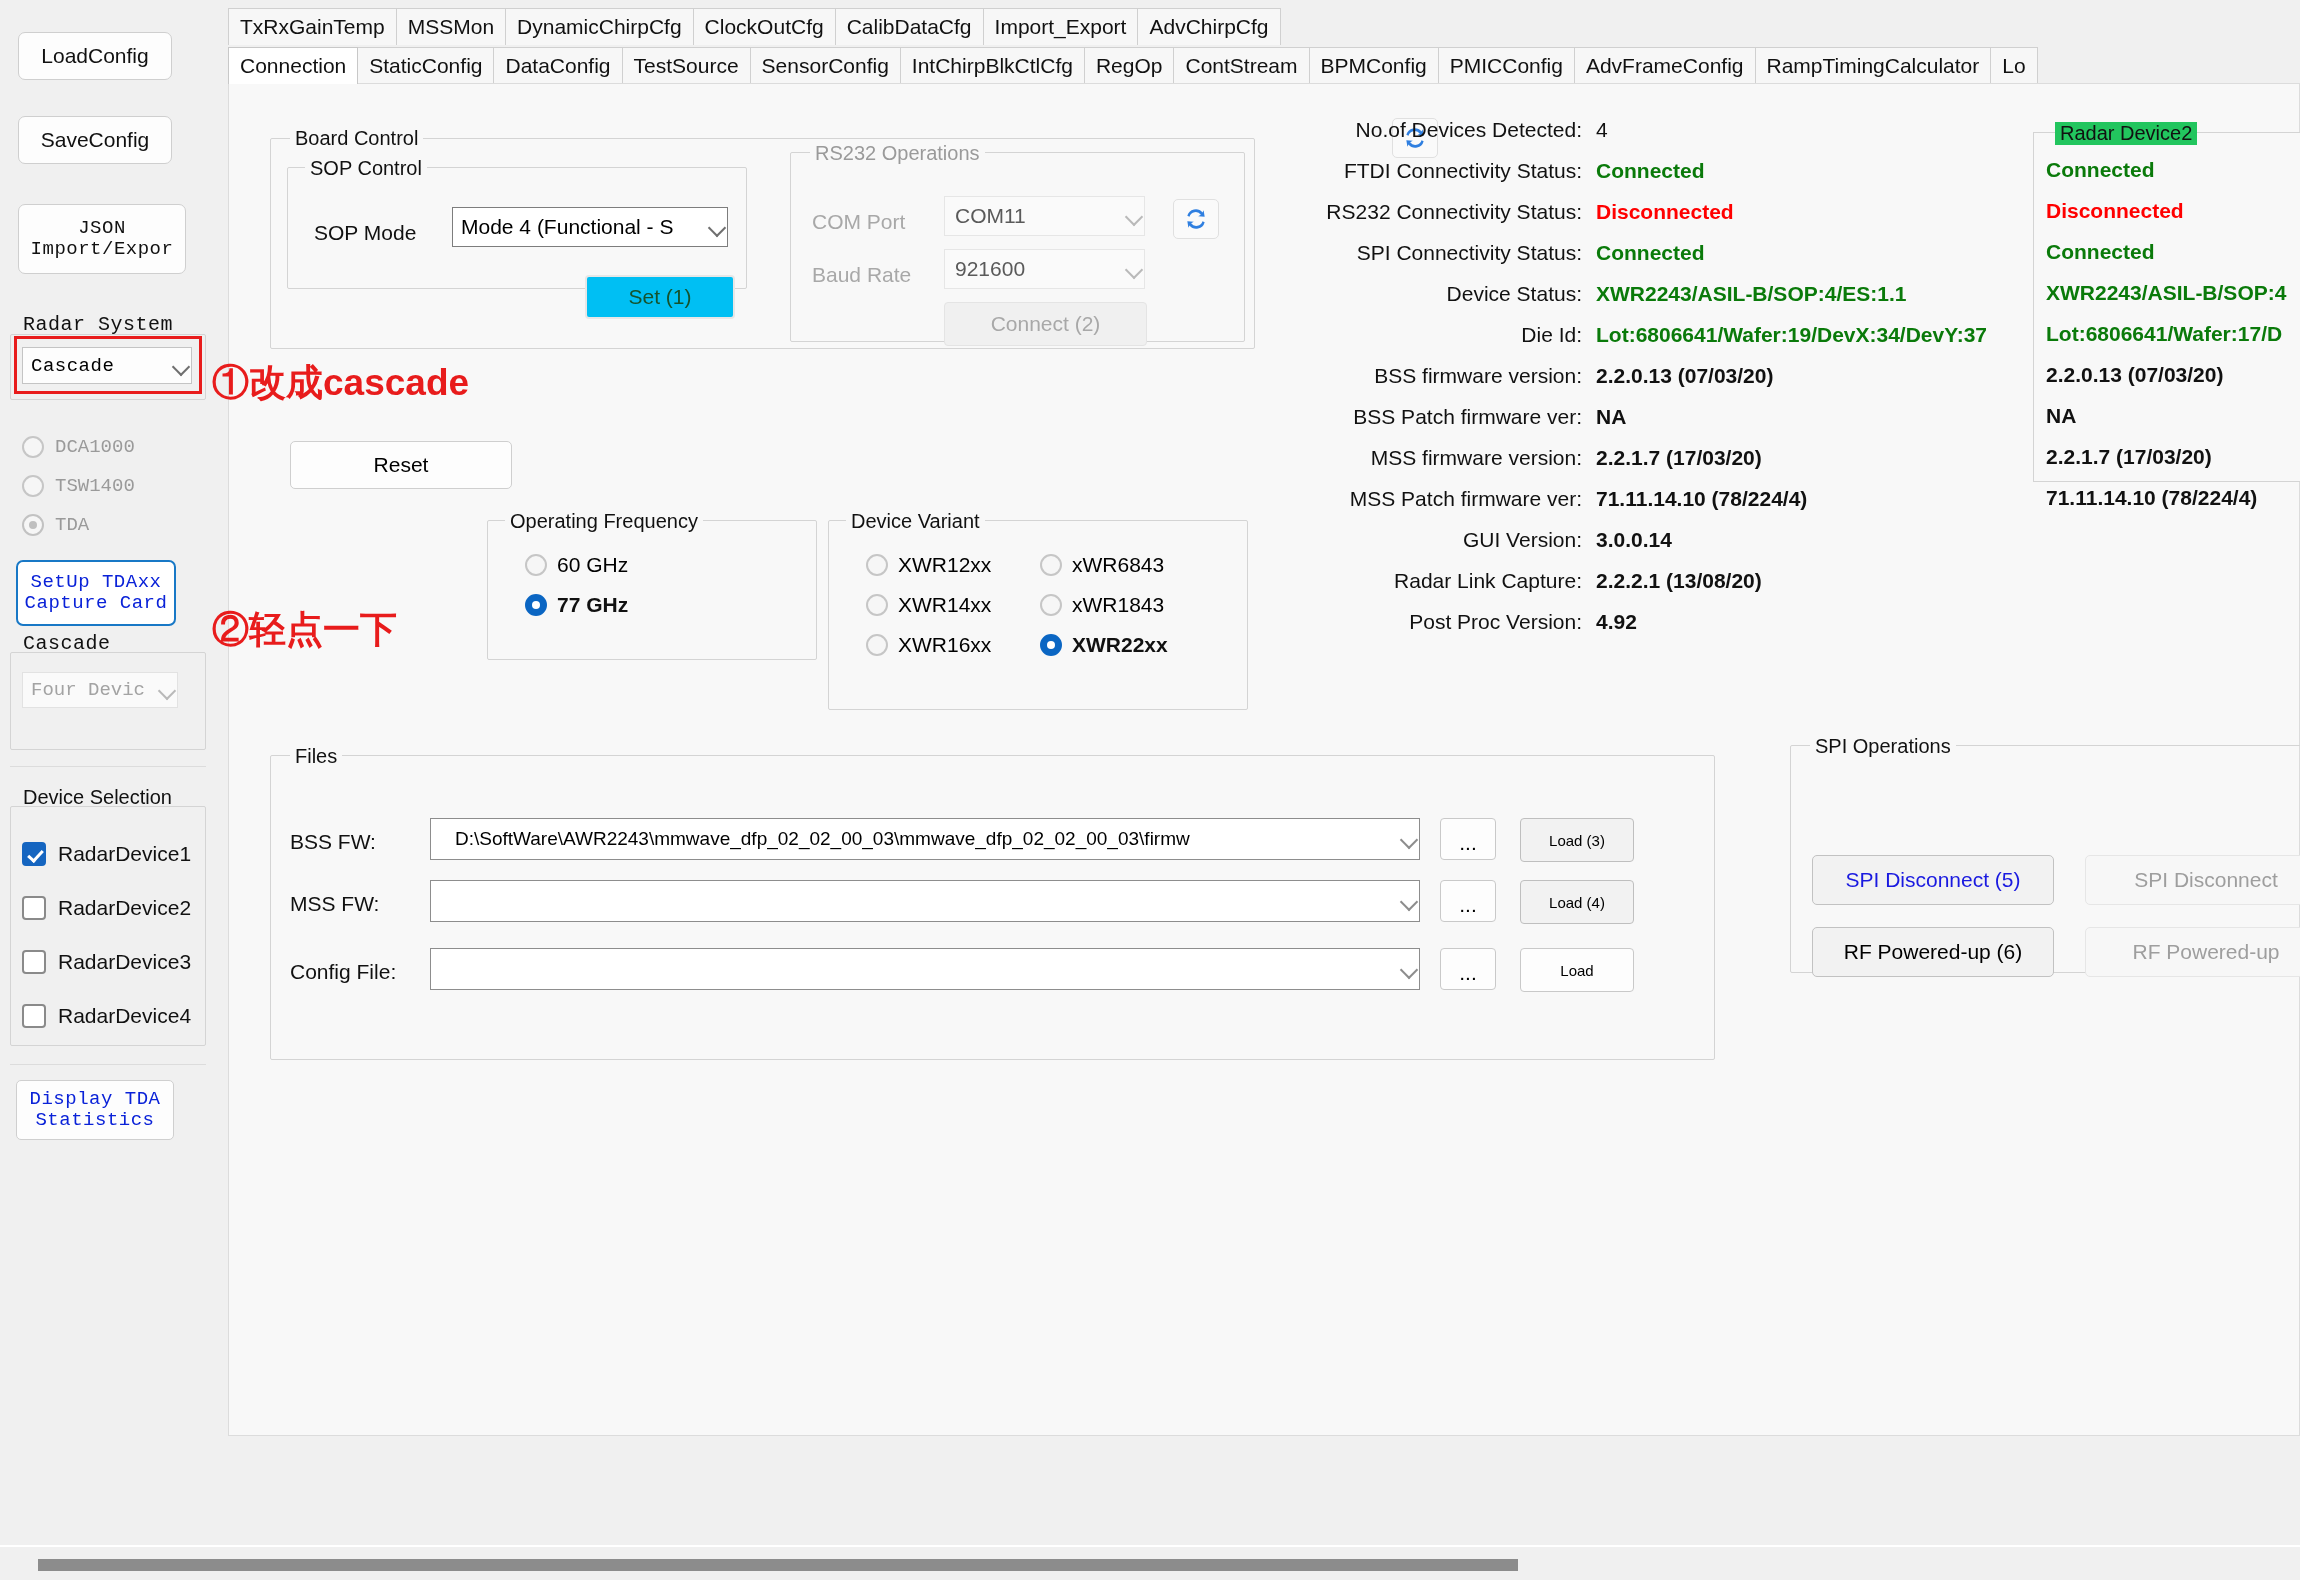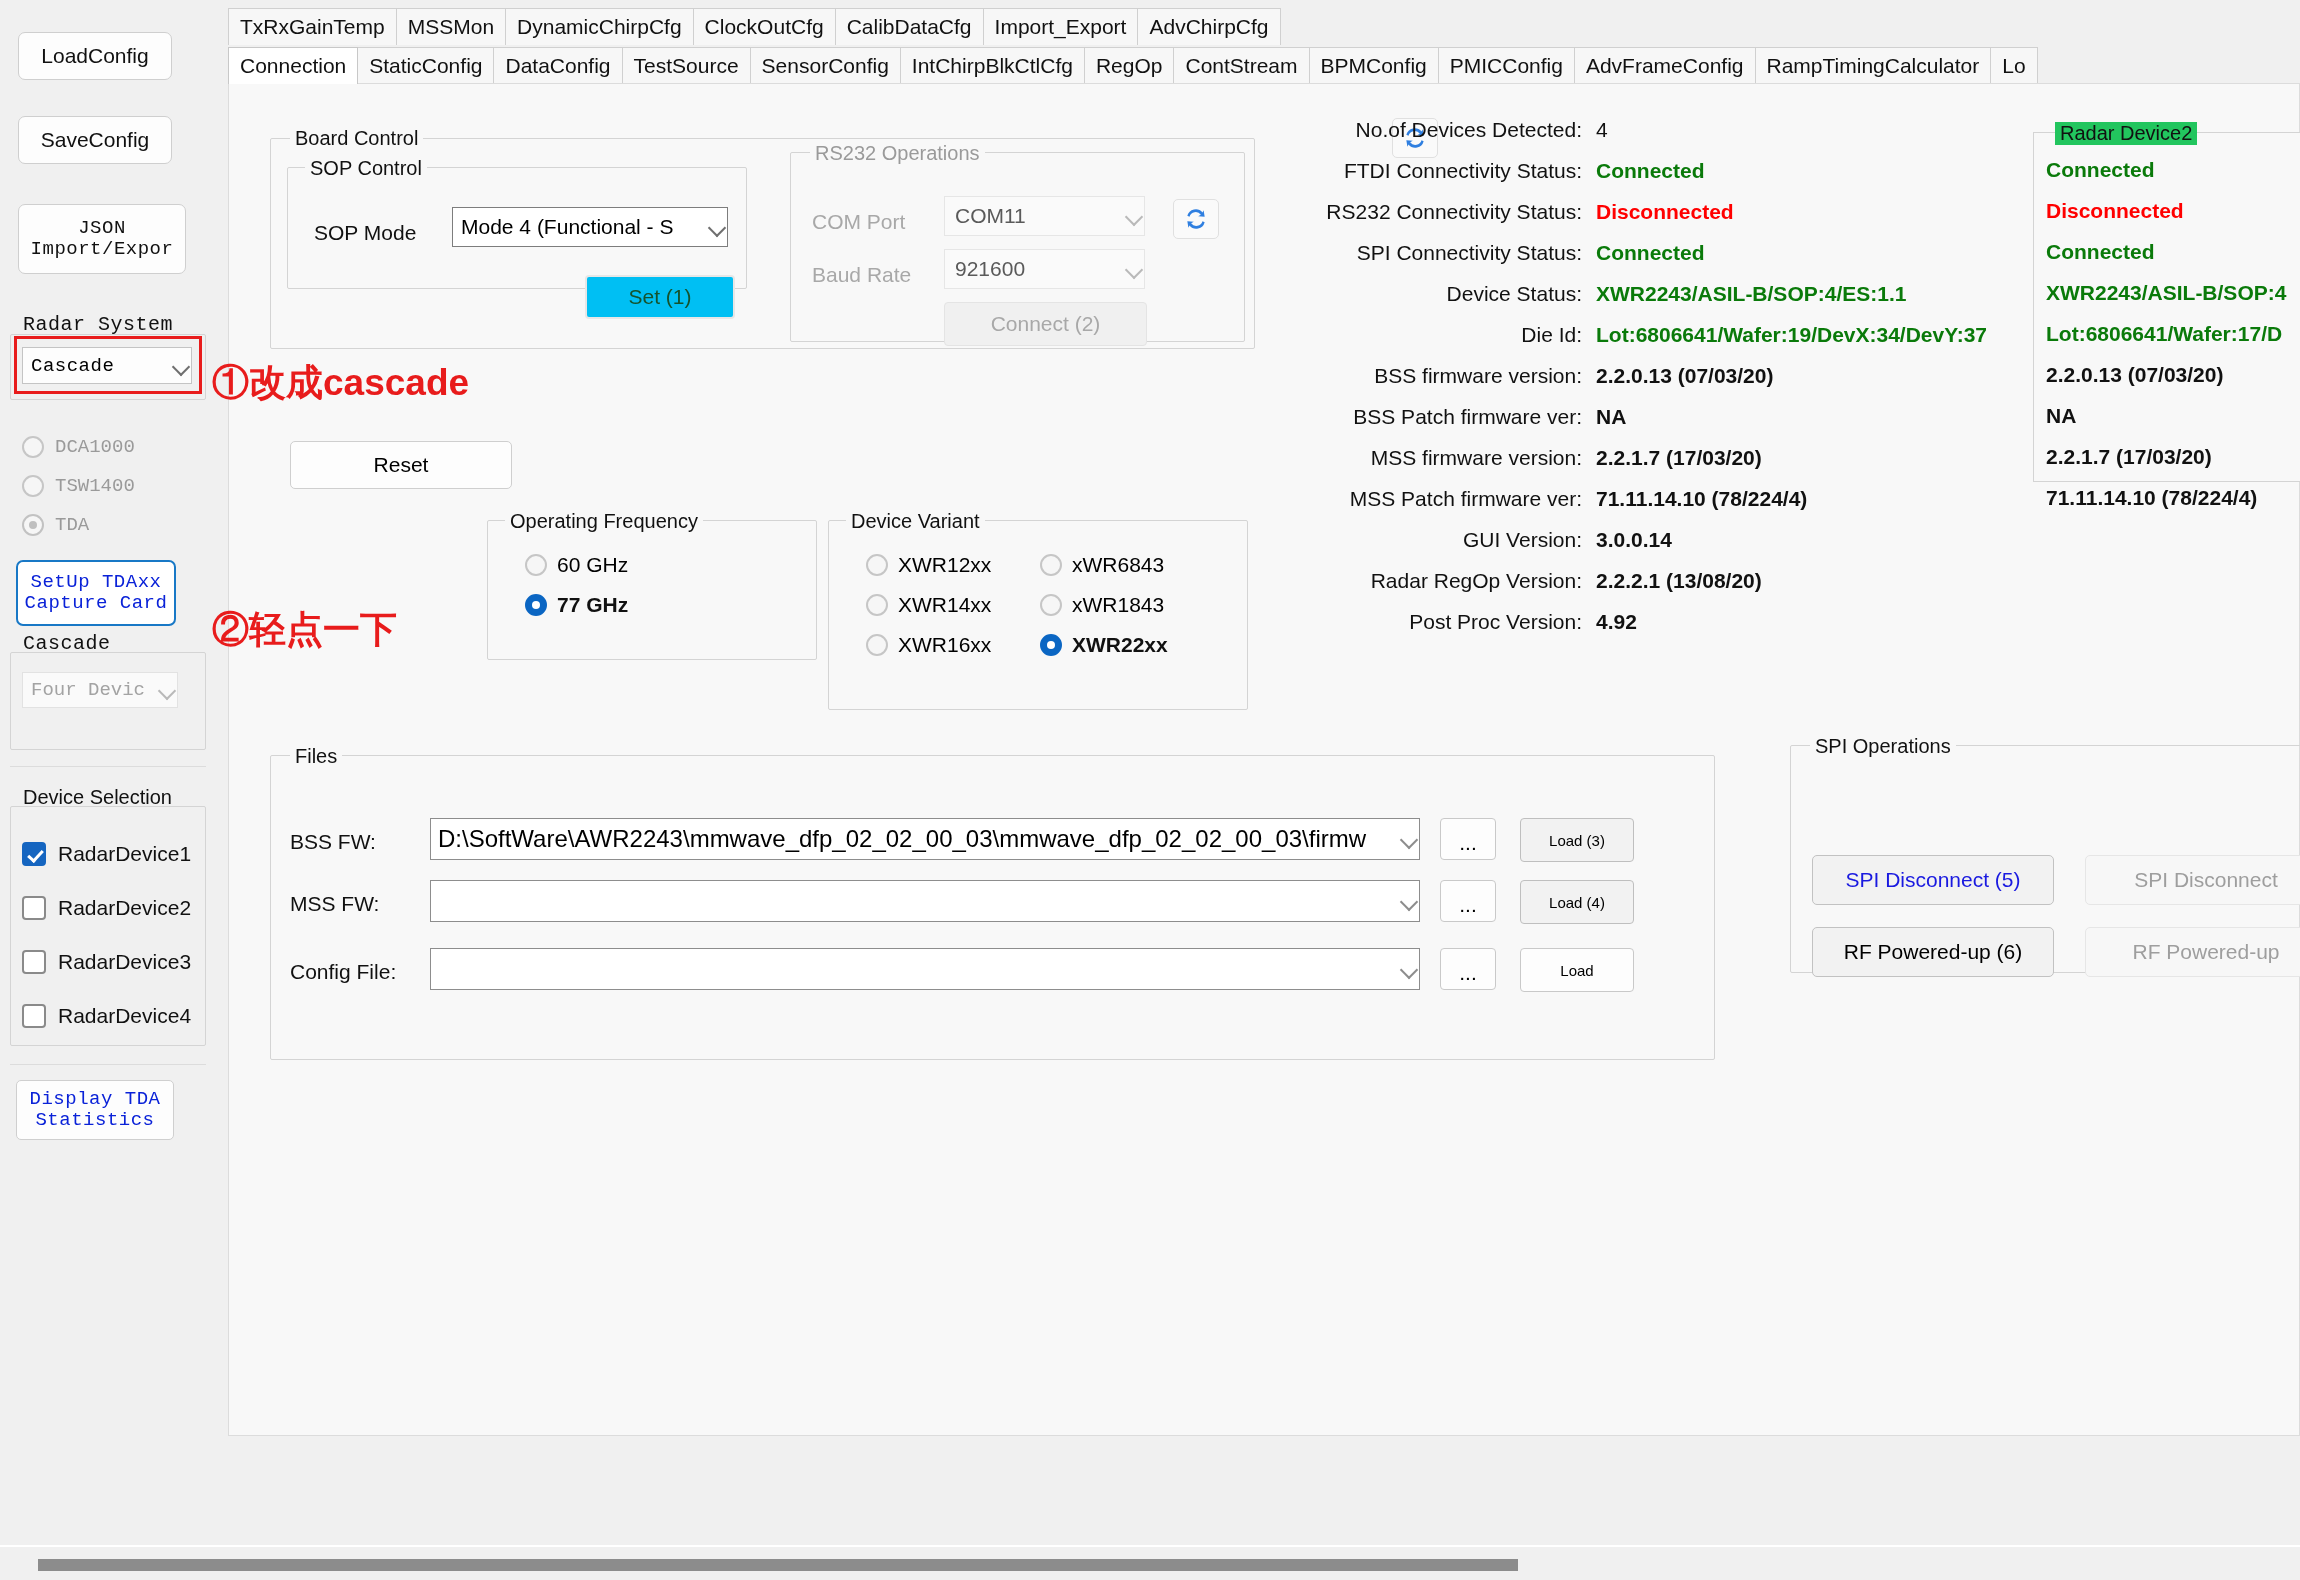--- a/index.html
+++ b/index.html
@@ -194,21 +194,21 @@
   #v16{left:866px;top:633px;}
   #v68{left:1040px;top:553px;}
   #v18{left:1040px;top:593px;}
   #v22{left:1040px;top:633px;}
   
   #filesBox{left:270px;top:755px;width:1445px;height:305px;}
   #filesLabel{left:290px;top:745px;}
   .filelbl{position:absolute;font-size:21px;color:#111;}
   .fileinput{
     position:absolute;background:#fff;border:1px solid #8d8d8d;box-sizing:border-box;
-    height:42px;display:flex;align-items:center;padding-left:7px;font-size:24px;
+    height:42px;display:flex;align-items:center;padding-left:24px;font-size:19px;
     overflow:hidden;white-space:nowrap;
   }
   .dotsbtn{
     position:absolute;width:56px;height:42px;background:#fdfdfd;border:1px solid #c9c9c9;
     border-radius:4px;display:flex;align-items:flex-end;justify-content:center;
     font-size:21px;padding-bottom:4px;box-sizing:border-box;
   }
   .loadbtn{
     position:absolute;width:112px;height:42px;background:#f2f2f2;border:1px solid #bfbfbf;
     border-radius:4px;display:flex;align-items:center;justify-content:center;font-size:15px;
@@ -402,21 +402,21 @@
     </div>
   <div class="strow">
       <span class="skey">MSS Patch firmware ver:</span>
       <span class="sval bold">71.11.14.10 (78/224/4)</span>
     </div>
   <div class="strow">
       <span class="skey">GUI Version:</span>
       <span class="sval bold">3.0.0.14</span>
     </div>
   <div class="strow">
-      <span class="skey">Radar RegOp Version:</span>
+      <span class="skey">Radar Link Capture:</span>
       <span class="sval bold">2.2.2.1 (13/08/20)</span>
     </div>
   <div class="strow">
       <span class="skey">Post Proc Version:</span>
       <span class="sval bold">4.92</span>
     </div>
 </div>
 
 <div id="dev2Box"></div>
 <div class="glabel" id="dev2Label" style="background:#22c55e">Radar Device2</div>

